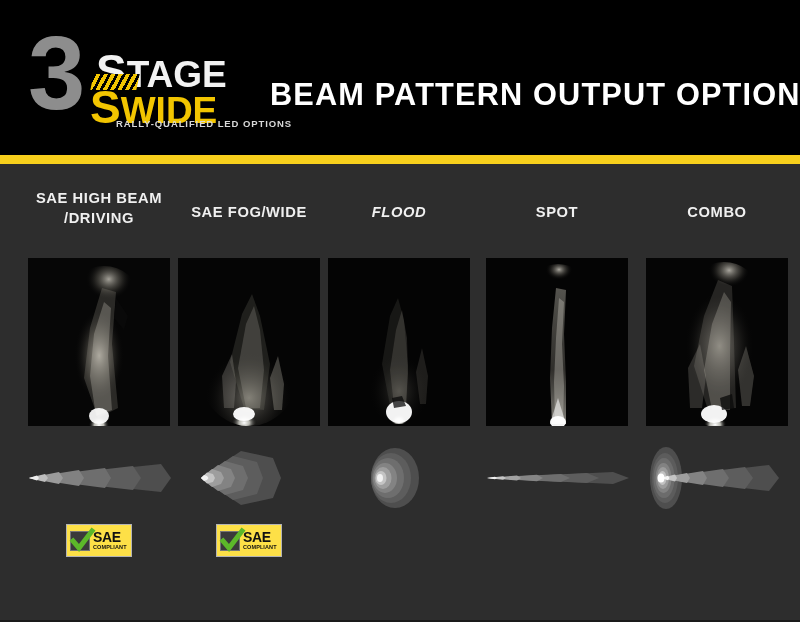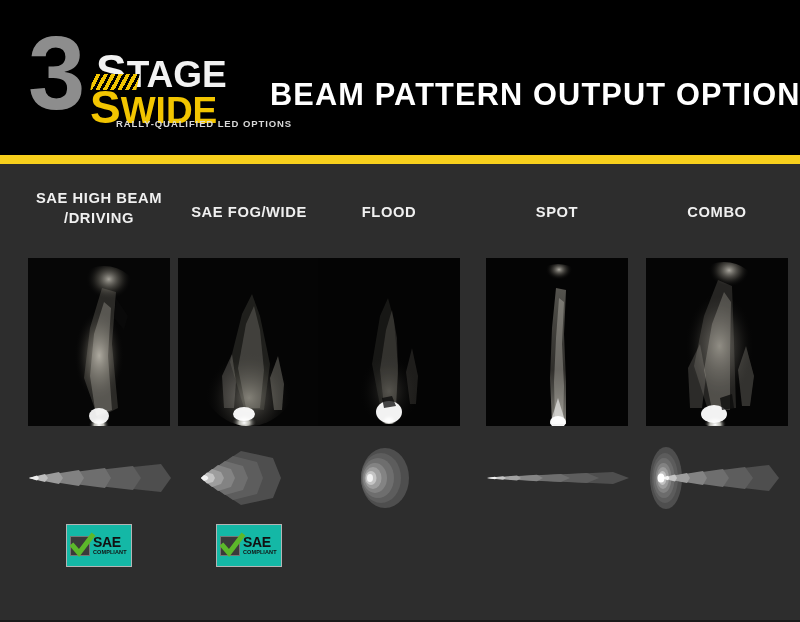--- a/index.html
+++ b/index.html
@@ -159,22 +159,22 @@
   }
   .diagram svg { display: block; width: 100%; height: 100%; }
 
   
   .sae-badge {
     position: absolute;
     top: 360px;
     left: 50%;
     transform: translateX(-50%);
     width: 66px;
-    height: 43px;
-    background: #14b8a6;
+    height: 33px;
+    background: #fde047;
     border: 1px solid #b4b4b4;
     display: flex;
     align-items: center;
     padding: 2px 3px;
   }
 
   .sae-check-box {
     position: relative;
     width: 20px;
     height: 20px;
@@ -343,21 +343,21 @@
           <path d="M5 14 L11 21 L24 4" fill="none" stroke="#5cb82a" stroke-width="5" stroke-linecap="square" stroke-linejoin="miter"></path>
         </svg>
       </span>
       <span class="sae-text">
         <span class="sae-main">SAE</span>
         <span class="sae-sub">COMPLIANT</span>
       </span>
     </div>
   </div>
 
-  <div class="col" style="left:312px;width:154px;">
+  <div class="col" style="left:322px;width:154px;font-style:italic;">
     <div class="col-label" style="top:38px;">FLOOD</div>
 
     <div class="photo">
       <svg viewBox="0 0 142 168" preserveAspectRatio="none">
         <defs>
           <radialGradient id="p3hot" cx="50%" cy="92%" r="22%">
             <stop offset="0%" stop-color="#ffffff"></stop>
             <stop offset="48%" stop-color="#d6d6ce" stop-opacity="0.8"></stop>
             <stop offset="100%" stop-color="#000000" stop-opacity="0"></stop>
           </radialGradient>

